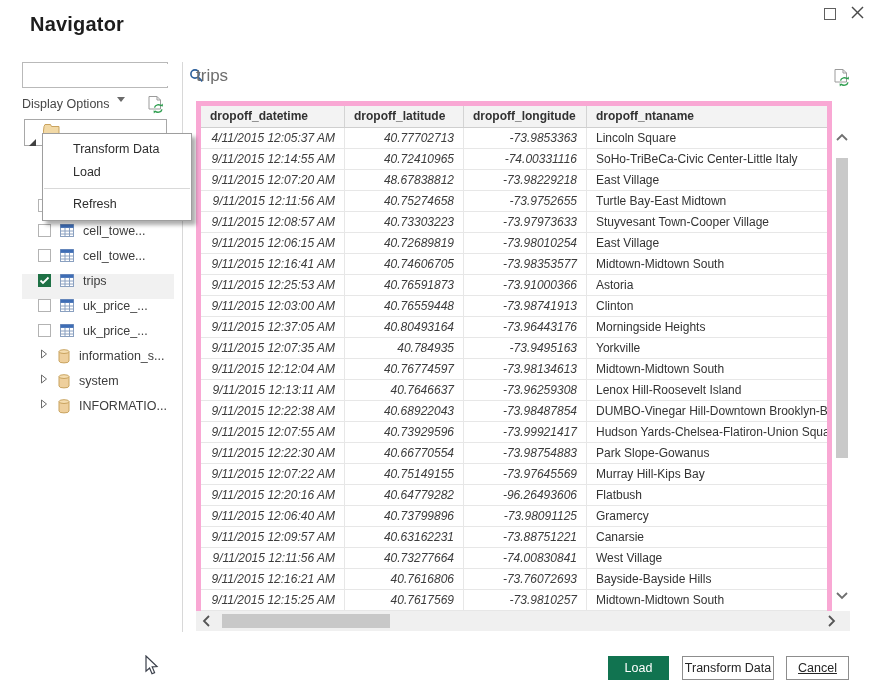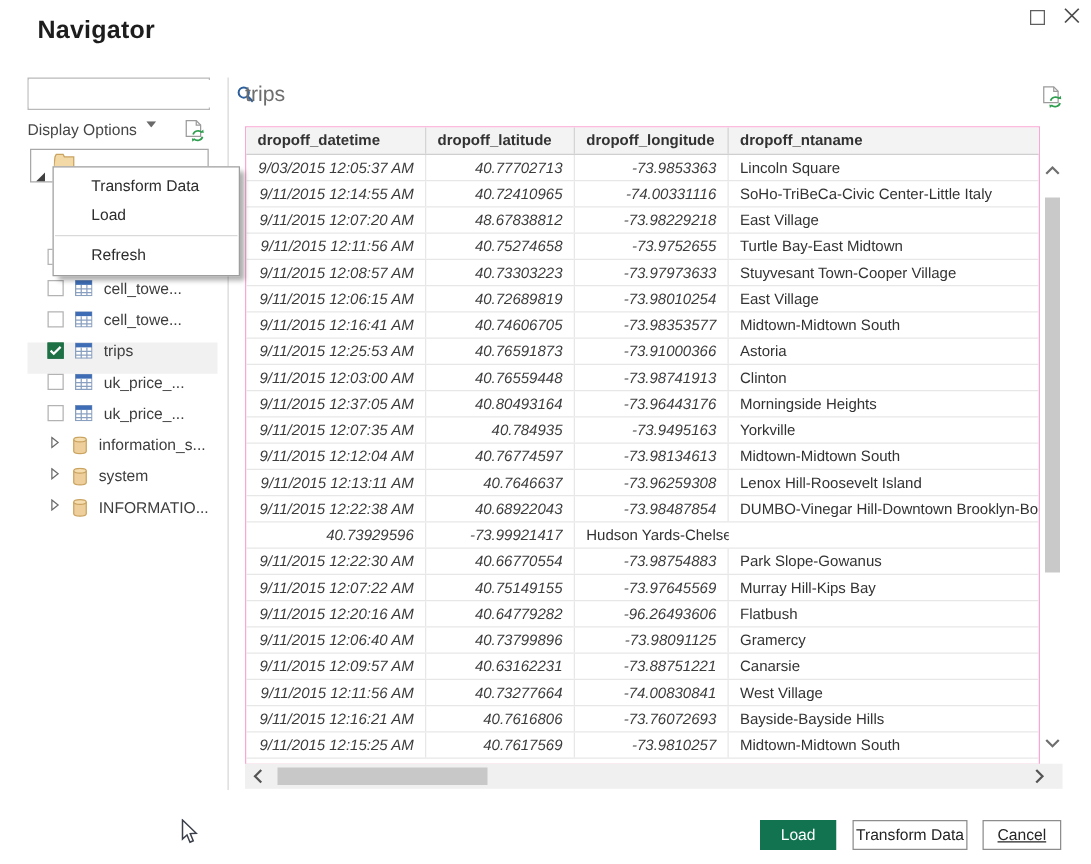--- a/index.html
+++ b/index.html
@@ -43,21 +43,21 @@
     box-shadow:4px 4px 4px rgba(0,0,0,.32); padding:4px 0; z-index:20; }
   .menu-item { height:23px; line-height:23px; padding-left:30px; font-size:12.5px; color:#2d2d2d; cursor:pointer; }
   .menu-sep { border-top:1px solid #d9d9d9; margin:4px 1px; }
 
   .vdiv { left:182px; top:62px; width:1px; height:570px; background:#d8d8d8; }
 
   
   .ptitle { left:196px; top:66px; font-size:17px; color:#6e6e6e; }
   .prefresh { left:833px; top:68px; width:20px; height:22px; cursor:pointer; }
 
-  .tablewrap { left:196px; top:101px; width:636px; border:1px solid #f9a8d4; background:#fff; }
+  .tablewrap { left:196px; top:101px; width:636px; border:5px solid #f9a8d4; background:#fff; }
   .grid4 { display:grid; grid-template-columns:144px 119px 123px 1fr; }
   .thead { height:22px; background:#f3f3f3; border-bottom:1px solid #cfcfcf; }
   .th { font-size:12px; font-weight:700; color:#323232; line-height:21px; padding:0 9px;
     border-right:1px solid #d4d4d4; white-space:nowrap; overflow:hidden; }
   .th:last-child { border-right:none; }
   .trow { height:21px; border-bottom:1px solid #e7e7e7; }
   .td { font-size:12px; line-height:20px; padding:0 9px; border-right:1px solid #e7e7e7;
     white-space:nowrap; overflow:hidden; }
   .td:last-child { border-right:none; }
   .td.num { text-align:right; font-style:italic; color:#3c3c3c; }
@@ -298,21 +298,21 @@
 
   <div class="abs tablewrap">
     <div class="thead grid4">
         <div class="th">dropoff_datetime</div>
         <div class="th">dropoff_latitude</div>
         <div class="th">dropoff_longitude</div>
         <div class="th">dropoff_ntaname</div>
       </div>
     <div id="tbody">
         <div class="trow grid4">
-          <div class="td num">9/03/2015 12:05:37 AM</div>
+          <div class="td num">4/11/2015 12:05:37 AM</div>
           <div class="td num">40.77702713</div>
           <div class="td num">-73.9853363</div>
           <div class="td txt">Lincoln Square</div>
         </div>
         <div class="trow grid4">
           <div class="td num">9/11/2015 12:14:55 AM</div>
           <div class="td num">40.72410965</div>
           <div class="td num">-74.00331116</div>
           <div class="td txt">SoHo-TriBeCa-Civic Center-Little Italy</div>
         </div>
@@ -382,20 +382,21 @@
           <div class="td num">-73.96259308</div>
           <div class="td txt">Lenox Hill-Roosevelt Island</div>
         </div>
         <div class="trow grid4">
           <div class="td num">9/11/2015 12:22:38 AM</div>
           <div class="td num">40.68922043</div>
           <div class="td num">-73.98487854</div>
           <div class="td txt">DUMBO-Vinegar Hill-Downtown Brooklyn-Boerum</div>
         </div>
         <div class="trow grid4">
+          <div class="td num">9/11/2015 12:07:55 AM</div>
           <div class="td num">40.73929596</div>
           <div class="td num">-73.99921417</div>
           <div class="td txt">Hudson Yards-Chelsea-Flatiron-Union Square</div>
         </div>
         <div class="trow grid4">
           <div class="td num">9/11/2015 12:22:30 AM</div>
           <div class="td num">40.66770554</div>
           <div class="td num">-73.98754883</div>
           <div class="td txt">Park Slope-Gowanus</div>
         </div>

